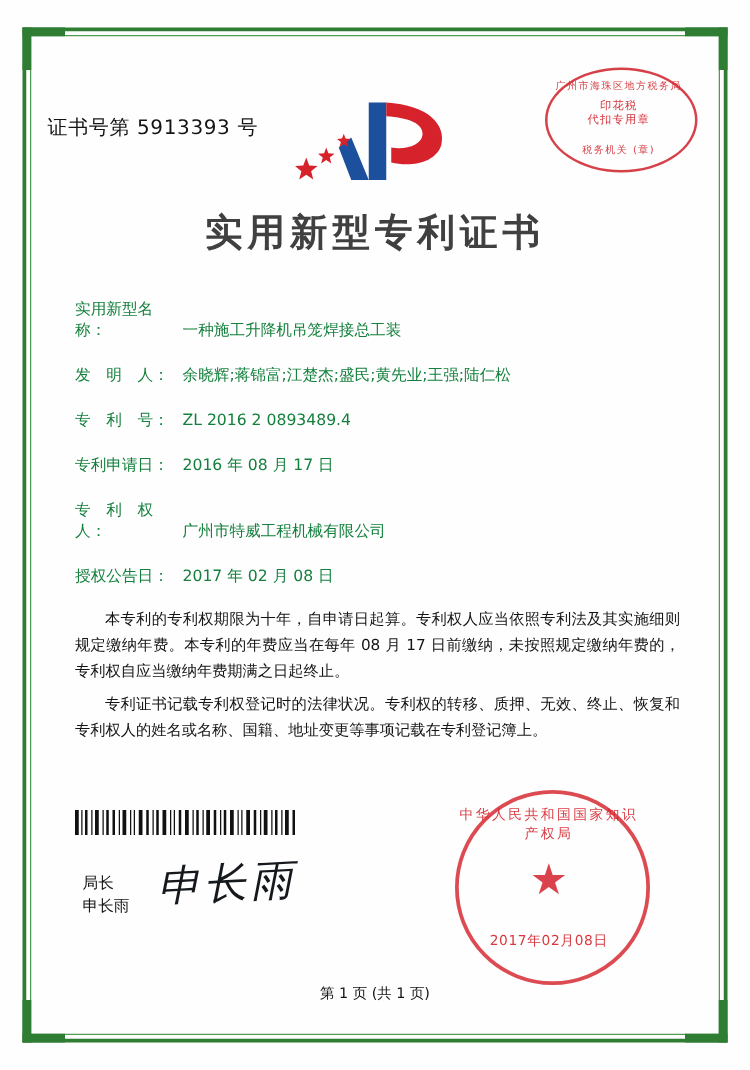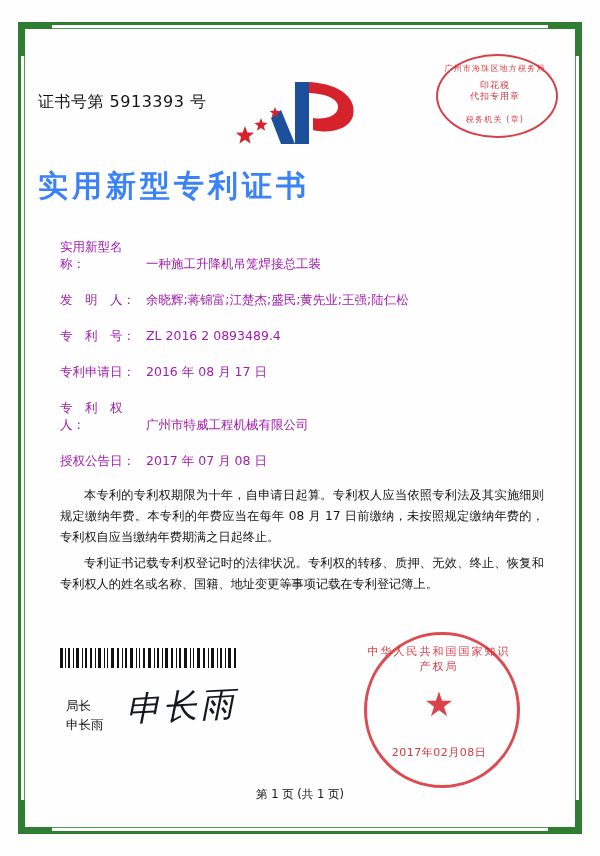--- a/index.html
+++ b/index.html
@@ -119,37 +119,37 @@
     font-family: "DejaVu Sans", sans-serif;
   }
   .stamp-top .arc-top { top: 9px; }
   .stamp-top .arc-bottom { bottom: 9px; }
 
   .doc-title {
     position: absolute;
     left: 0;
     right: 0;
     top: 118px;
-    text-align: left;
+    text-align: center;
     font-size: 30px;
     font-weight: bold;
     letter-spacing: 4px;
-    color: #3b82f6;
+    color: #404040;
     font-family: "DejaVu Sans", sans-serif;
   }
 
   .fields {
     position: absolute;
     left: 22px;
     right: 10px;
     top: 190px;
   }
   .field {
     font-size: 12.5px;
-    color: #a21caf;
+    color: #15803d;
     margin-bottom: 19px;
     line-height: 17px;
     font-family: "DejaVu Sans", sans-serif;
   }
   .field .lab {
     display: inline-block;
     width: 86px;
   }
   .field .val {
     display: inline;
@@ -320,21 +320,21 @@
       <div class="field">
         <span class="lab">专　利　号：</span><span class="val">ZL 2016 2 0893489.4</span>
       </div>
       <div class="field">
         <span class="lab">专利申请日：</span><span class="val">2016 年 08 月 17 日</span>
       </div>
       <div class="field">
         <span class="lab">专　利　权　人：</span><span class="val">广州市特威工程机械有限公司</span>
       </div>
       <div class="field">
-        <span class="lab">授权公告日：</span><span class="val">2017 年 07 月 08 日</span>
+        <span class="lab">授权公告日：</span><span class="val">2017 年 02 月 08 日</span>
       </div>
     </div>
 
     <div class="paras">
       <div class="para">本专利的专利权期限为十年，自申请日起算。专利权人应当依照专利法及其实施细则规定缴纳年费。本专利的年费应当在每年 08 月 17 日前缴纳，未按照规定缴纳年费的，专利权自应当缴纳年费期满之日起终止。</div>
       <div class="para">专利证书记载专利权登记时的法律状况。专利权的转移、质押、无效、终止、恢复和专利权人的姓名或名称、国籍、地址变更等事项记载在专利登记簿上。</div>
     </div>
 
     <div class="barcode">
       <i style="left:0px;width:3px"></i>

